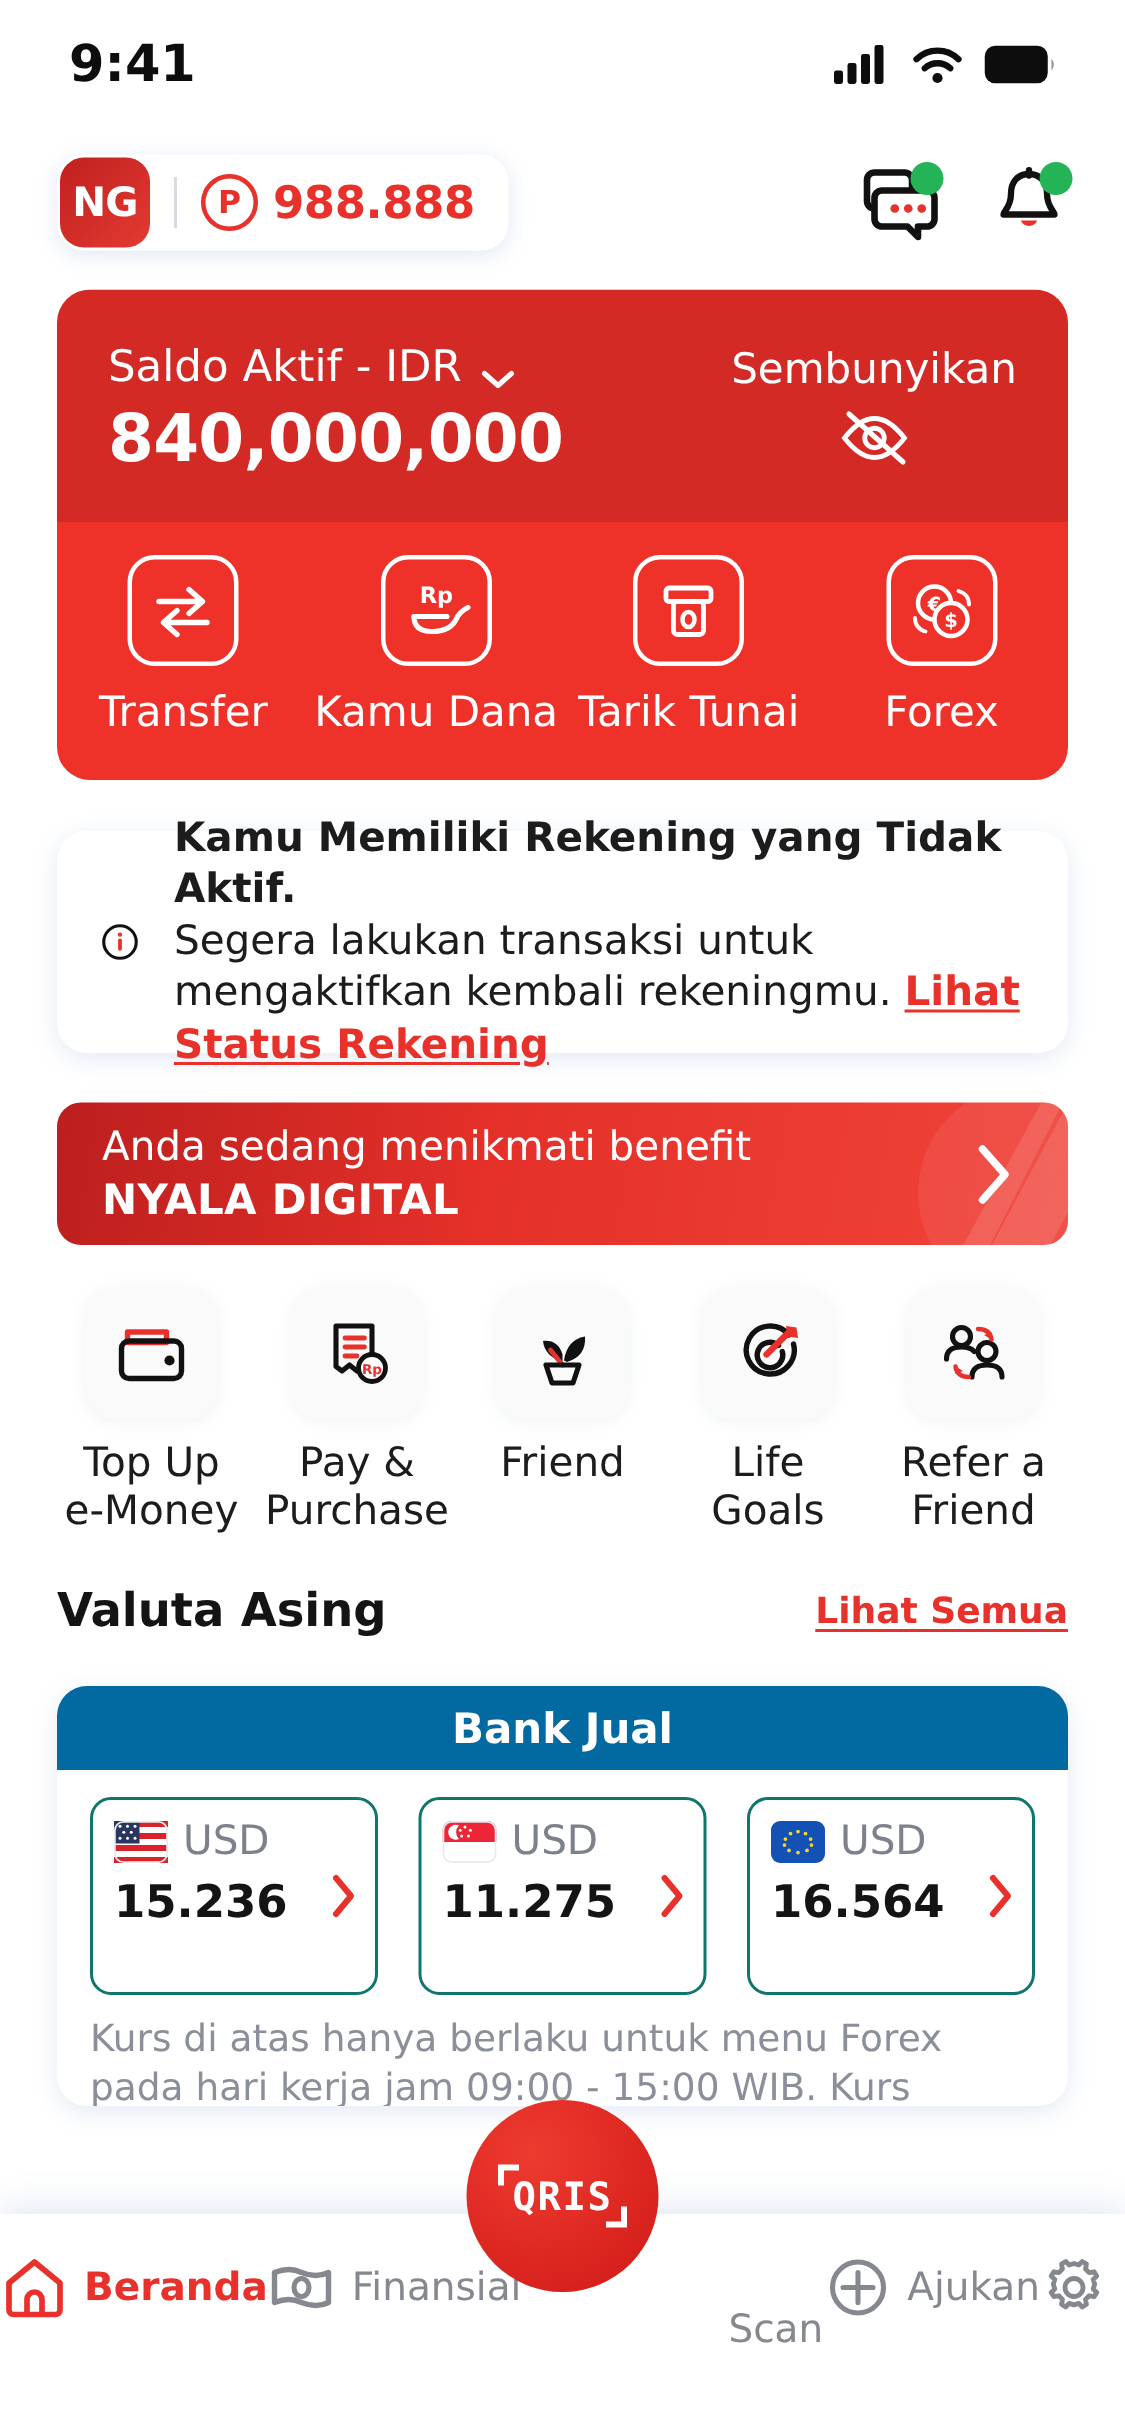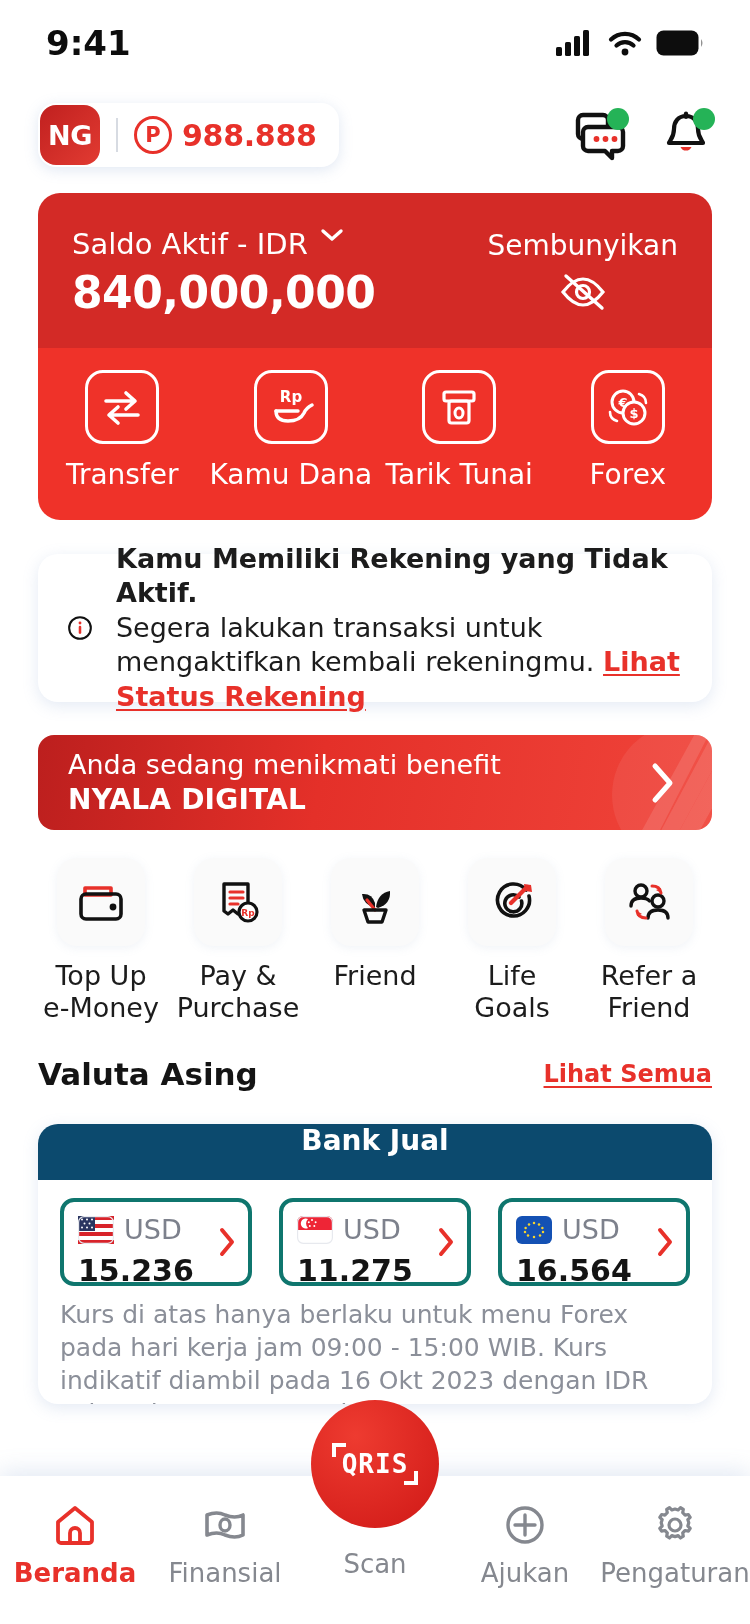--- a/index.html
+++ b/index.html
@@ -56,21 +56,21 @@
     position: absolute; width: 22px; height: 22px; border-radius: 50%;
     background: #25b357; top: -1px; right: -3px;
   }
 
   
   .balance-card {
     position: absolute; top: 193px; left: 38px; width: 674px; height: 327px;
     border-radius: 22px; overflow: hidden;
   }
   .balance-top { background: #d32a26; height: 155px; padding: 34px 34px 0 34px; position: relative; }
-  .bal-label-row { display: flex; align-items: flex-start; gap: 12px; }
+  .bal-label-row { display: flex; align-items: flex-end; gap: 12px; }
   .bal-label { font-size: 29px; color: #ffffff; font-weight: 400; }
   .bal-amount {
     font-size: 44px; color: #ffffff; font-weight: 700; margin-top: 6px;
     letter-spacing: -0.5px;
   }
   .hide-wrap {
     position: absolute; right: 34px; top: 36px;
     display: flex; flex-direction: column; align-items: center; gap: 10px;
   }
   .hide-label { font-size: 28px; color: #fff; }
@@ -140,46 +140,46 @@
   .va-all {
     font-size: 24px; font-weight: 700; color: #e8312a;
     text-decoration: underline; text-underline-offset: 4px;
   }
   .fx-card {
     position: absolute; top: 1124px; left: 38px; width: 674px; height: 280px;
     background: #fff; border-radius: 20px; overflow: hidden;
     box-shadow: 0 4px 16px rgba(120,150,200,0.20);
   }
   .fx-head {
-    height: 56px; background: #0c4a6e; display: flex;
-    align-items: flex-start; justify-content: center;
+    height: 56px; background: #0369a1; display: flex;
+    align-items: center; justify-content: center;
   }
   .fx-head span { color: #fff; font-size: 28px; font-weight: 700; }
   .fx-row { display: flex; justify-content: space-between; padding: 18px 22px 0 22px; }
   .fx-tile {
-    width: 192px; height: 88px; border: 4px solid #0f766e; border-radius: 14px;
+    width: 192px; height: 132px; border: 2px solid #0f766e; border-radius: 14px;
     padding: 12px 14px; position: relative;
   }
   .fx-top { display: flex; align-items: center; gap: 10px; }
   .fx-code { font-size: 27px; color: #7d818c; }
   .fx-rate { font-size: 30px; font-weight: 700; color: #141414; margin-top: 8px; }
   .fx-arrow { position: absolute; right: 12px; top: 50%; transform: translateY(-50%); }
   .fx-note {
     padding: 12px 22px 0 22px; font-size: 25px; color: #8b8f99; line-height: 1.32;
   }
 
   
   .navbar {
     position: absolute; left: 0; bottom: 0; width: 750px; height: 148px;
     background: #ffffff;
     box-shadow: 0 -4px 22px rgba(120,150,200,0.22);
     display: flex; align-items: flex-start; padding-top: 26px;
   }
   .nav-item {
-    flex: 1; display: flex; flex-direction: column; align-items: center; gap: 10px;
+    flex: 1; display: flex; flex-direction: row; align-items: center; gap: 10px;
   }
   .nav-label { font-size: 26px; color: #85888f; }
   .nav-item.active .nav-label { color: #e8312a; font-weight: 700; }
   .scan-fab {
     position: absolute; left: 50%; transform: translateX(-50%);
     bottom: 96px; width: 128px; height: 128px; border-radius: 50%;
     background: radial-gradient(circle at 35% 28%, #ee3b30 0%, #d6201c 78%);
     display: flex; align-items: center; justify-content: center;
     z-index: 5;
   }

